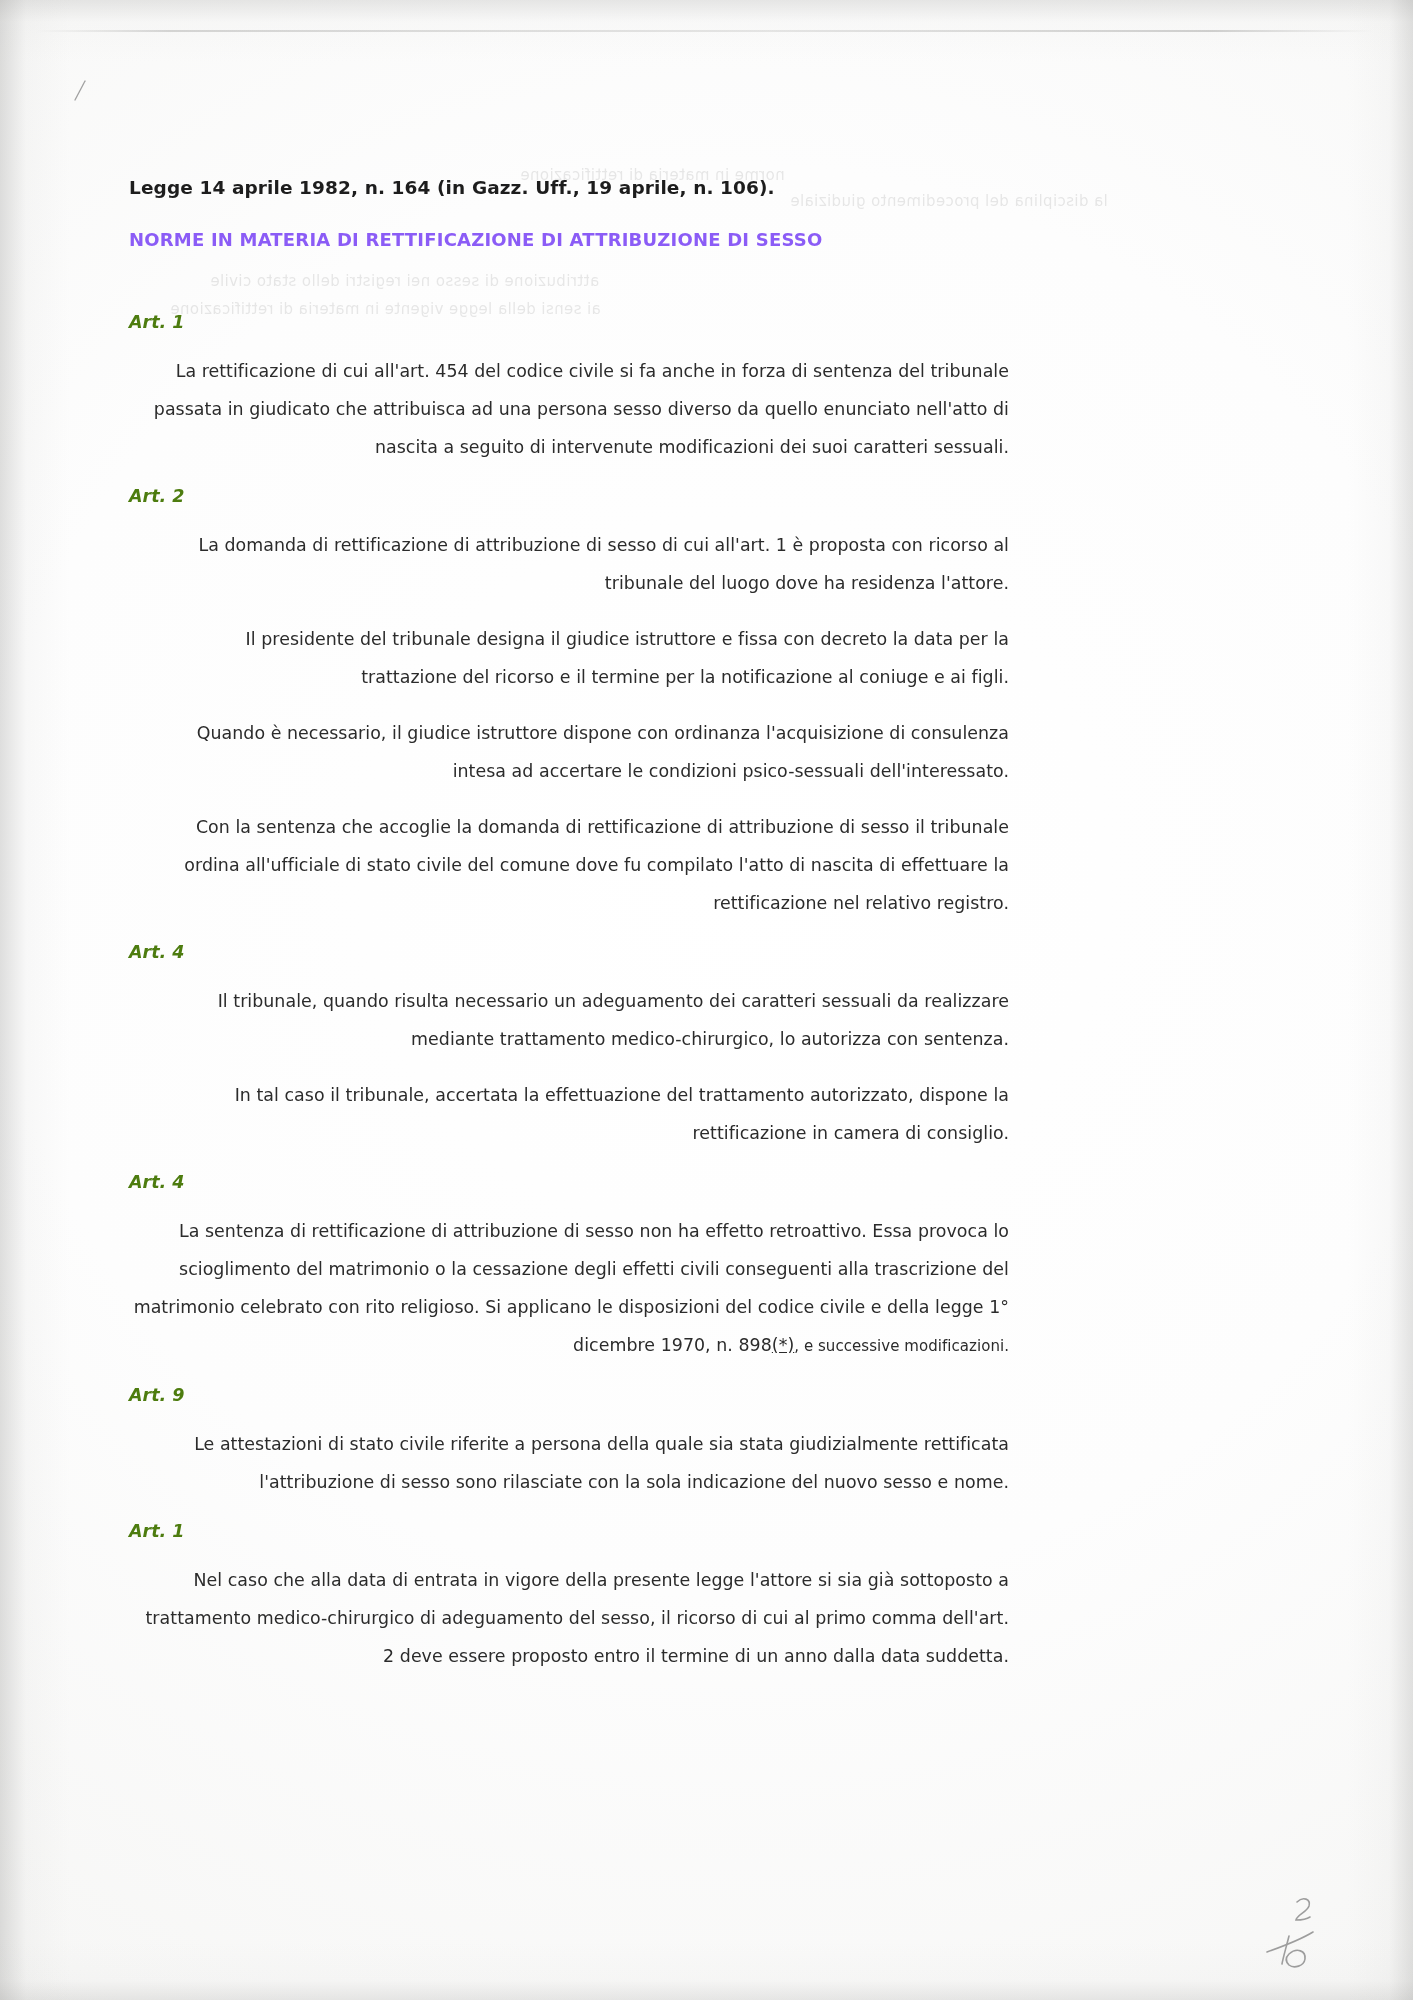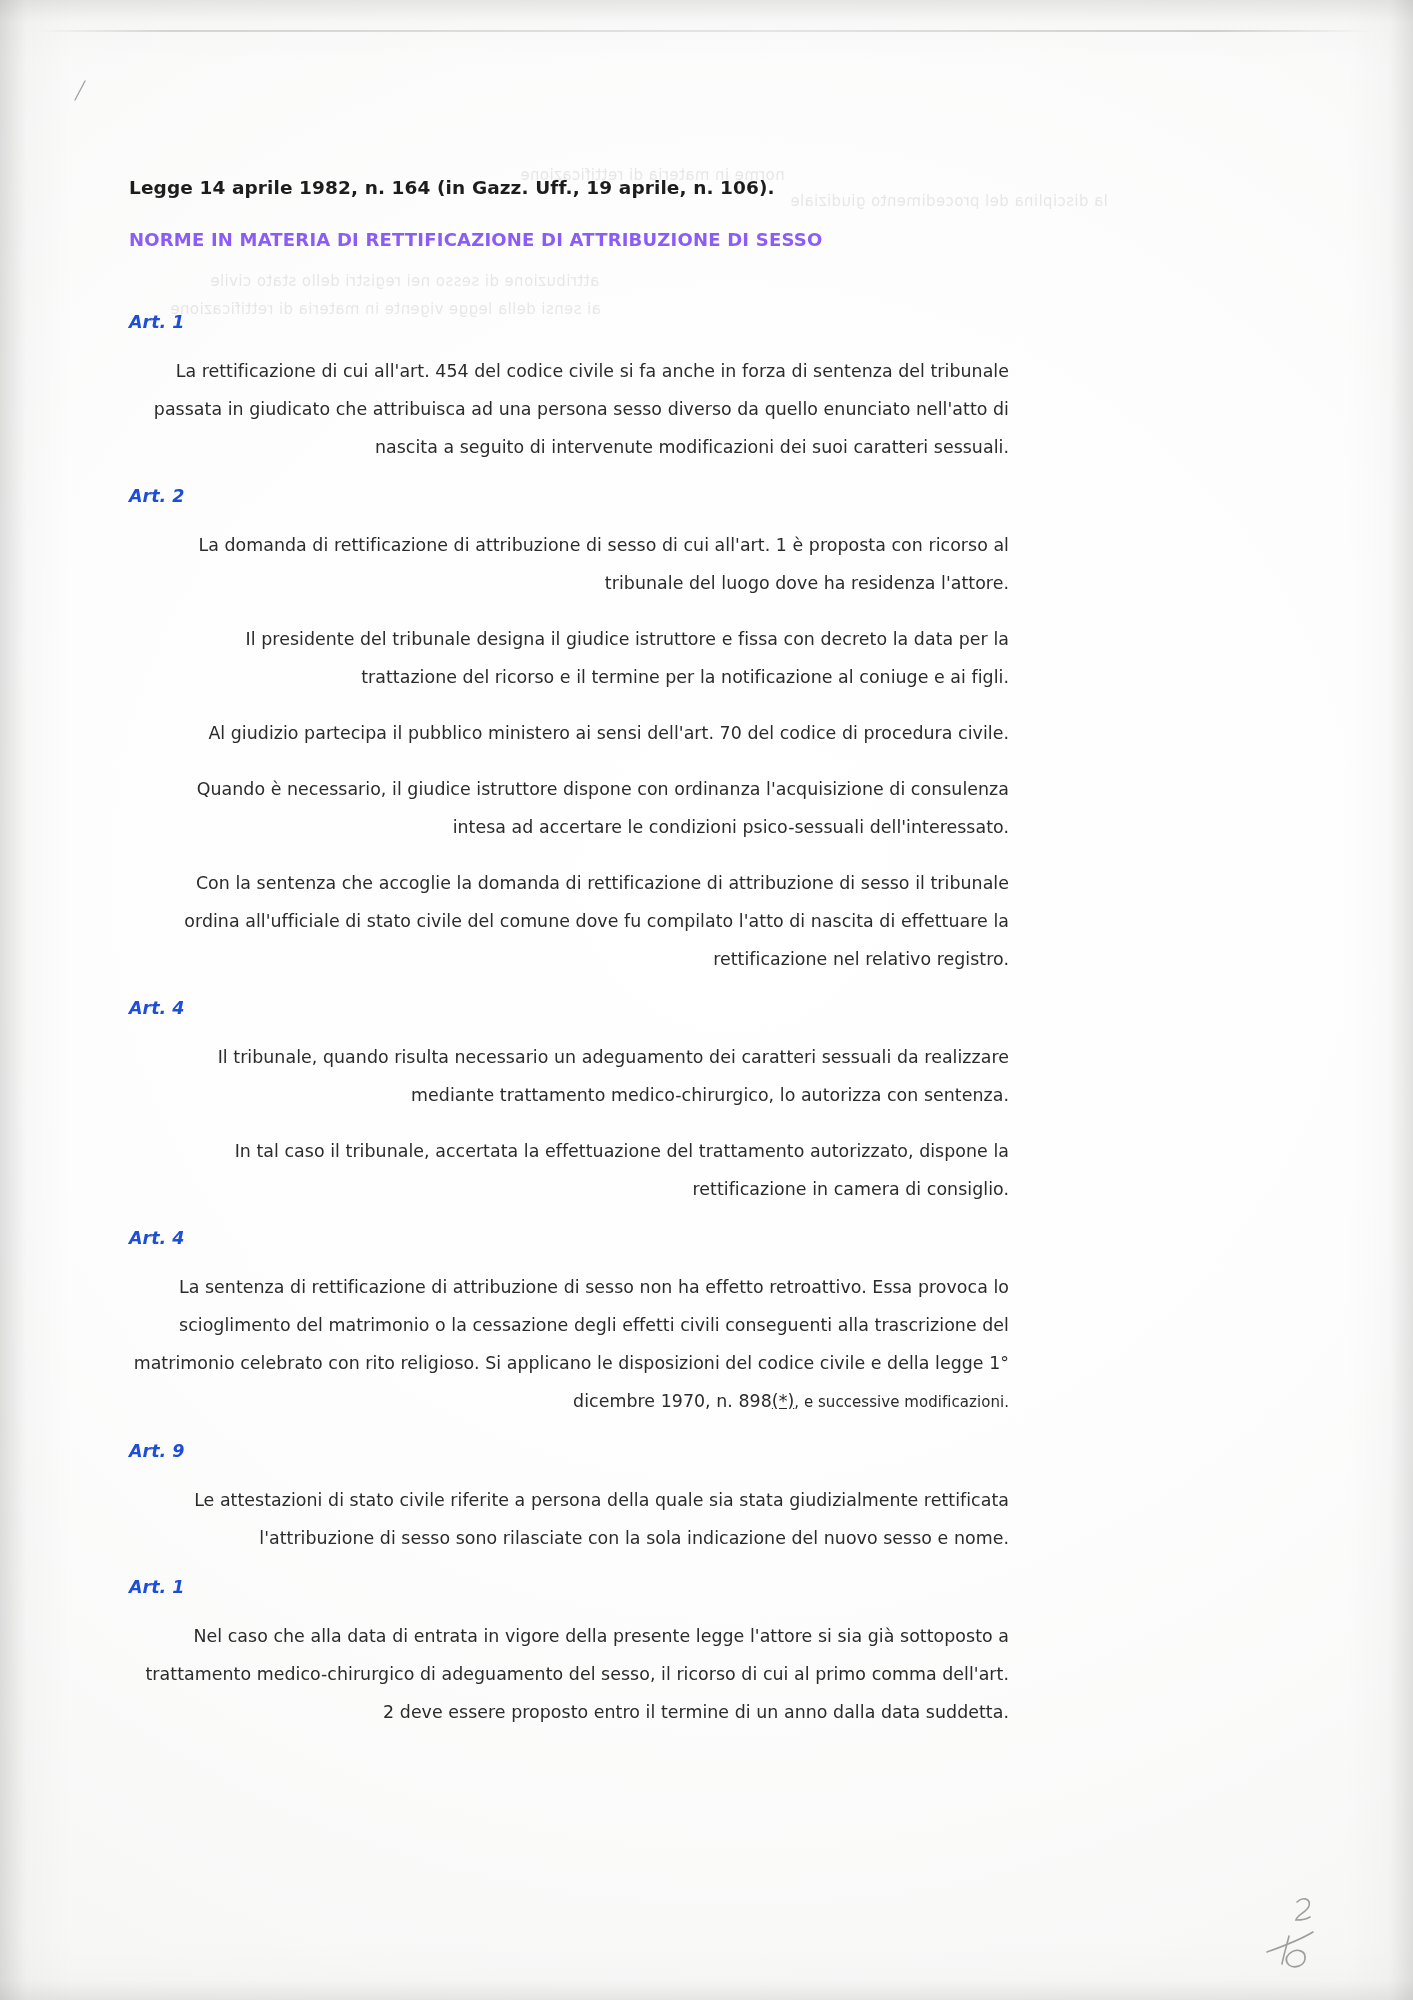--- a/index.html
+++ b/index.html
@@ -83,21 +83,21 @@
     font-weight: bold;
     letter-spacing: 0.2px;
     color: #8b5cf6;
     margin: 0 0 60px 0;
     line-height: 1.25;
   }
   .art-label {
     font-size: 17.5px;
     font-weight: bold;
     font-style: italic;
-    color: #1d4ed8;
+    color: #4d7c0f;
     margin: 0 0 20px 0;
   }
   .para {
     font-size: 17.4px;
     line-height: 38px;
     color: #2b2b2b;
     margin: 0 0 18px 0;
     text-align: right;
     text-indent: 26px;
     letter-spacing: 0.05px;
@@ -149,21 +149,20 @@
 
     <div class="art-label">Art. 1</div>
     <div class="art-block">
       <p class="para">La rettificazione di cui all'art. 454 del codice civile si fa anche in forza di sentenza del tribunale passata in giudicato che attribuisca ad una persona sesso diverso da quello enunciato nell'atto di nascita a seguito di intervenute modificazioni dei suoi caratteri sessuali.</p>
     </div>
 
     <div class="art-label">Art. 2</div>
     <div class="art-block">
       <p class="para">La domanda di rettificazione di attribuzione di sesso di cui all'art. 1 è proposta con ricorso al tribunale del luogo dove ha residenza l'attore.</p>
       <p class="para">Il presidente del tribunale designa il giudice istruttore e fissa con decreto la data per la trattazione del ricorso e il termine per la notificazione al coniuge e ai figli.</p>
-      <p class="para">Al giudizio partecipa il pubblico ministero ai sensi dell'art. 70 del codice di procedura civile.</p>
       <p class="para">Quando è necessario, il giudice istruttore dispone con ordinanza l'acquisizione di consulenza intesa ad accertare le condizioni psico-sessuali dell'interessato.</p>
       <p class="para">Con la sentenza che accoglie la domanda di rettificazione di attribuzione di sesso il tribunale ordina all'ufficiale di stato civile del comune dove fu compilato l'atto di nascita di effettuare la rettificazione nel relativo registro.</p>
     </div>
 
     <div class="art-label">Art. 4</div>
     <div class="art-block">
       <p class="para">Il tribunale, quando risulta necessario un adeguamento dei caratteri sessuali da realizzare mediante trattamento medico-chirurgico, lo autorizza con sentenza.</p>
       <p class="para">In tal caso il tribunale, accertata la effettuazione del trattamento autorizzato, dispone la rettificazione in camera di consiglio.</p>
     </div>
 

